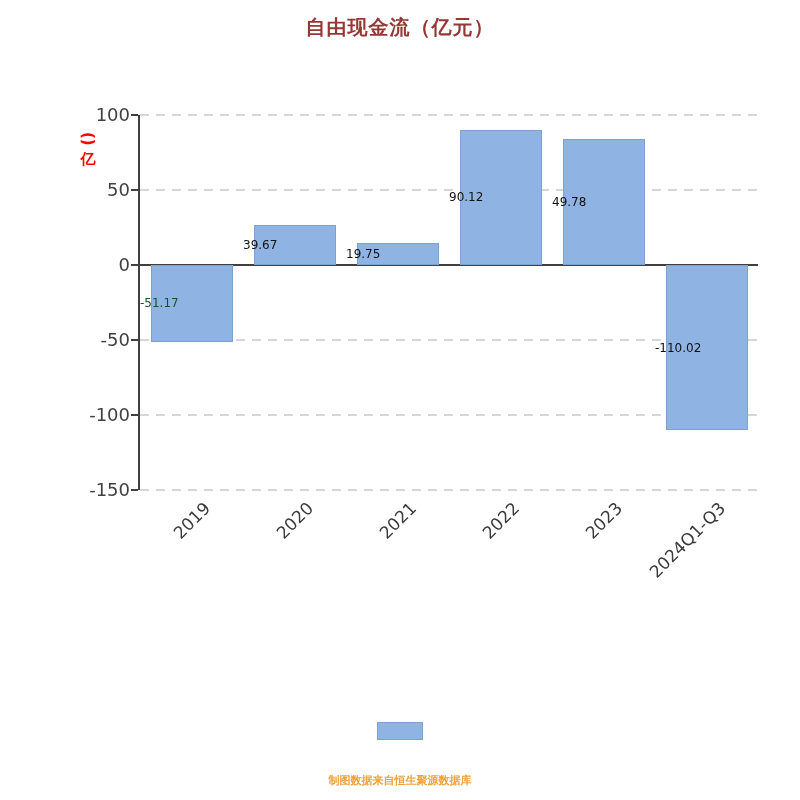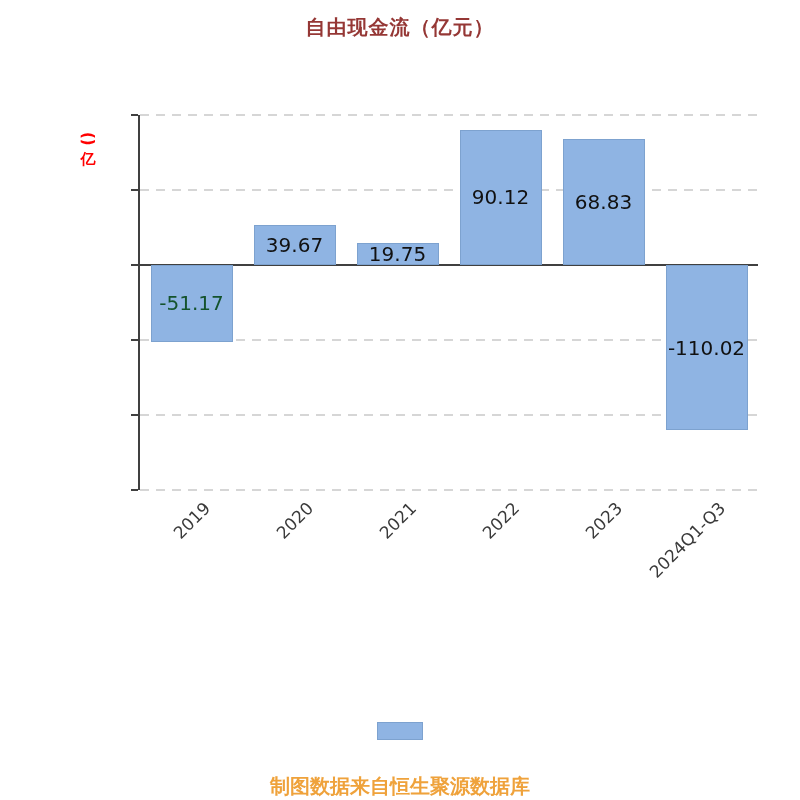--- a/index.html
+++ b/index.html
@@ -21,45 +21,53 @@
   .y-axis-line { position: absolute; left: -2px; top: 0; width: 2px; height: 100%; background: #404040; }
   .ymark { position: absolute; left: -9px; width: 7px; height: 2px; background: #404040; }
 
   .gridline { position: absolute; left: 0; width: 100%; height: 2px; transform: translateY(-1px);
               background: repeating-linear-gradient(90deg, #d6d6d6 0 9px, transparent 9px 16px); }
   .zero-line { position: absolute; left: 0; width: 100%; height: 2px; transform: translateY(-1px);
                background: #404040; }
 
   .bar { position: absolute; width: 82px; border: 1px solid #7da2cf; }
 
-  .value-label { position: absolute; height: 24px; line-height: 24px; text-align: center;
-                 font-size: 20px; color: #111111; }
+  .value-label { position: absolute; height: 24px; line-height: 24px; text-align: left;
+                 font-size: 12px; color: #111111; }
 
   .xticks { position: absolute; left: 140px; top: 498px; width: 618px; height: 170px; }
   .xtick  { position: absolute; top: 0; width: 160px; text-align: right; font-size: 17px;
             color: #3a3a3a; transform-origin: 100% 0; transform: rotate(-45deg);
             white-space: nowrap; }
 
   .legend { position: absolute; top: 722px; left: 0; width: 100%; display: flex;
             justify-content: center; align-items: center; gap: 11px; }
   .legend-swatch { display: inline-block; width: 46px; height: 18px; border: 1px solid #6e93c2; }
   .legend-label { font-size: 17px; color: #404040; }
 
   .footer { position: absolute; top: 773px; left: 0; width: 100%; text-align: center;
-            font-size: 20px; font-weight: bold; }
+            font-size: 11px; font-weight: bold; }
 </style>
 </head>
 <body>
 
 <div class="chart-wrap">
 
   <div class="chart-title" style="color: rgb(149, 55, 53);">自由现金流（亿元）</div>
 
   <div class="unit-label" style="color: rgb(255, 0, 0);">(亿)</div>
 
+  <div class="yticks">
+      <div class="ytick" style="top: 0px; color: rgb(64, 64, 64);">100</div>
+      <div class="ytick" style="top: 75px; color: rgb(64, 64, 64);">50</div>
+      <div class="ytick" style="top: 150px; color: rgb(64, 64, 64);">0</div>
+      <div class="ytick" style="top: 225px; color: rgb(64, 64, 64);">-50</div>
+      <div class="ytick" style="top: 300px; color: rgb(64, 64, 64);">-100</div>
+      <div class="ytick" style="top: 375px; color: rgb(64, 64, 64);">-150</div>
+    </div>
 
   <div class="plot">
     <div class="y-axis-line"></div>
   <div class="gridline" style="top: 0px;"></div>
       <div class="ymark" style="top: -1px;"></div>
       <div class="gridline" style="top: 75px;"></div>
       <div class="ymark" style="top: 74px;"></div>
       <div class="gridline" style="top: 150px;"></div>
       <div class="ymark" style="top: 149px;"></div>
       <div class="gridline" style="top: 225px;"></div>
@@ -71,21 +79,21 @@
       <div class="zero-line" style="top: 150px;"></div>
       <div class="bar" style="left: 10.5px; top: 150px; height: 76.755px; background: rgb(143, 180, 227); border-color: rgb(125, 162, 207);"></div>
       <div class="value-label" style="left: 0px; width: 103px; top: 176.377px; color: #14532d;">-51.17</div>
       <div class="bar" style="left: 113.5px; top: 109.755px; height: 40.245px; background: rgb(143, 180, 227); border-color: rgb(125, 162, 207);"></div>
       <div class="value-label" style="left: 103px; width: 103px; top: 117.877px; color: rgb(17, 17, 17);">39.67</div>
       <div class="bar" style="left: 216.5px; top: 128.355px; height: 21.645px; background: rgb(143, 180, 227); border-color: rgb(125, 162, 207);"></div>
       <div class="value-label" style="left: 206px; width: 103px; top: 127.177px; color: rgb(17, 17, 17);">19.75</div>
       <div class="bar" style="left: 319.5px; top: 14.82px; height: 135.18px; background: rgb(143, 180, 227); border-color: rgb(125, 162, 207);"></div>
       <div class="value-label" style="left: 309px; width: 103px; top: 70.41px; color: rgb(17, 17, 17);">90.12</div>
       <div class="bar" style="left: 422.5px; top: 23.505px; height: 126.495px; background: rgb(143, 180, 227); border-color: rgb(125, 162, 207);"></div>
-      <div class="value-label" style="left: 412px; width: 103px; top: 74.7525px; color: rgb(17, 17, 17);">68.83</div>
+      <div class="value-label" style="left: 412px; width: 103px; top: 74.7525px; color: rgb(17, 17, 17);">49.78</div>
       <div class="bar" style="left: 525.5px; top: 150px; height: 165.03px; background: rgb(143, 180, 227); border-color: rgb(125, 162, 207);"></div>
       <div class="value-label" style="left: 515px; width: 103px; top: 220.515px; color: rgb(17, 17, 17);">-110.02</div>
     </div>
 
   <div class="xticks">
       <div class="xtick" style="left: -100.5px;">2019</div>
       <div class="xtick" style="left: 2.5px;">2020</div>
       <div class="xtick" style="left: 105.5px;">2021</div>
       <div class="xtick" style="left: 208.5px;">2022</div>
       <div class="xtick" style="left: 311.5px;">2023</div>

